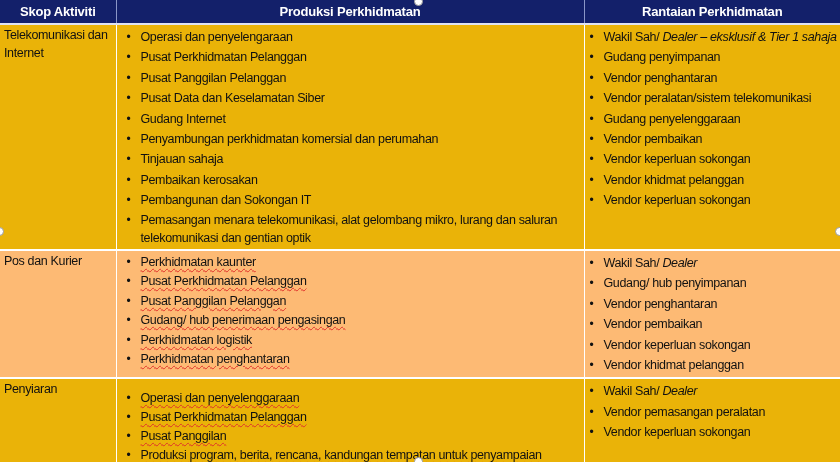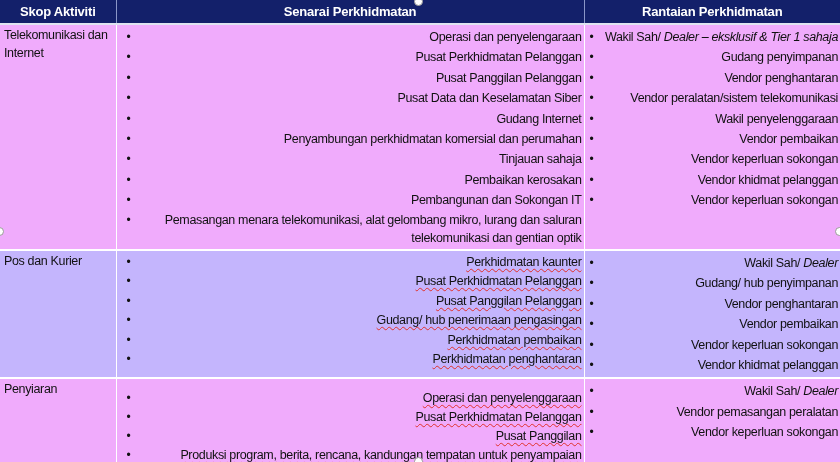--- a/index.html
+++ b/index.html
@@ -35,33 +35,32 @@
     thead th:last-child { border-right: none; }
     tbody td {
       vertical-align: top;
       font-size: 12.5px;
       line-height: 20.4px;
       border-right: 1px solid #ffffff;
       border-bottom: 2px solid #ffffff;
       letter-spacing: -0.35px;
     }
     tbody td:last-child { border-right: none; margin-left: 24px; }
-    tr.row-beige td { background: #f0abfc; }
-    tr.row-white td { background: #c4b5fd; }
+    tr.row-beige td { background: #eab308; }
+    tr.row-white td { background: #fdba74; }
     td.scope {
       padding: 1px 4px 0 4px;
       line-height: 18px;
     }
     td.services { padding: 2px 2px 2px 10px; }
     td.chain { padding: 2px 2px 2px 5px; }
     ul { list-style: none; }
     li {
       position: relative;
       padding-left: 14px;
-      text-align: right;
     }
     li::before {
       content: "\2022";
       position: absolute;
       left: 0;
       top: 0;
       font-size: 12px;
     }
     .squiggle {
       text-decoration: underline wavy #e0302a;
@@ -84,21 +83,21 @@
 <div class="table-wrap">
   <table>
     <colgroup>
         <col class="c1">
         <col class="c2">
         <col class="c3">
       </colgroup>
     <thead>
       <tr>
         <th>Skop Aktiviti</th>
-        <th>Senarai Perkhidmatan</th>
+        <th>Produksi Perkhidmatan</th>
         <th>Rantaian Perkhidmatan</th>
       </tr>
     </thead>
     <tbody>
 
       <tr class="row-beige" style="height:226px;">
         <td class="scope">Telekomunikasi dan Internet</td>
         <td class="services">
           <ul>
             <li>Operasi dan penyelengaraan</li>
@@ -112,38 +111,38 @@
             <li>Pembangunan dan Sokongan IT</li>
             <li style="line-height:18px;">Pemasangan menara telekomunikasi, alat gelombang mikro, lurang dan saluran telekomunikasi dan gentian optik</li>
           </ul>
         </td>
         <td class="chain">
           <ul>
             <li><span>Wakil Sah/ </span><em>Dealer – eksklusif &amp; Tier 1 sahaja</em></li>
             <li>Gudang penyimpanan</li>
             <li>Vendor penghantaran</li>
             <li>Vendor peralatan/sistem telekomunikasi</li>
-            <li>Wakil penyelenggaraan</li>
+            <li>Gudang penyelenggaraan</li>
             <li>Vendor pembaikan</li>
             <li>Vendor keperluan sokongan</li>
             <li>Vendor khidmat pelanggan</li>
             <li>Vendor keperluan sokongan</li>
           </ul>
         </td>
       </tr>
 
       <tr class="row-white" style="height:128px;">
         <td class="scope">Pos dan Kurier</td>
         <td class="services tight">
           <ul>
             <li><span class="squiggle">Perkhidmatan kaunter</span></li>
             <li><span class="squiggle">Pusat Perkhidmatan Pelanggan</span></li>
             <li><span class="squiggle">Pusat Panggilan Pelanggan</span></li>
             <li><span class="squiggle">Gudang/ hub penerimaan pengasingan</span></li>
-            <li><span class="squiggle">Perkhidmatan pembaikan</span></li>
+            <li><span class="squiggle">Perkhidmatan logistik</span></li>
             <li><span class="squiggle">Perkhidmatan penghantaran</span></li>
           </ul>
         </td>
         <td class="chain">
           <ul>
             <li><span>Wakil Sah/ </span><em>Dealer</em></li>
             <li>Gudang/ hub penyimpanan</li>
             <li>Vendor penghantaran</li>
             <li>Vendor pembaikan</li>
             <li>Vendor keperluan sokongan</li>

